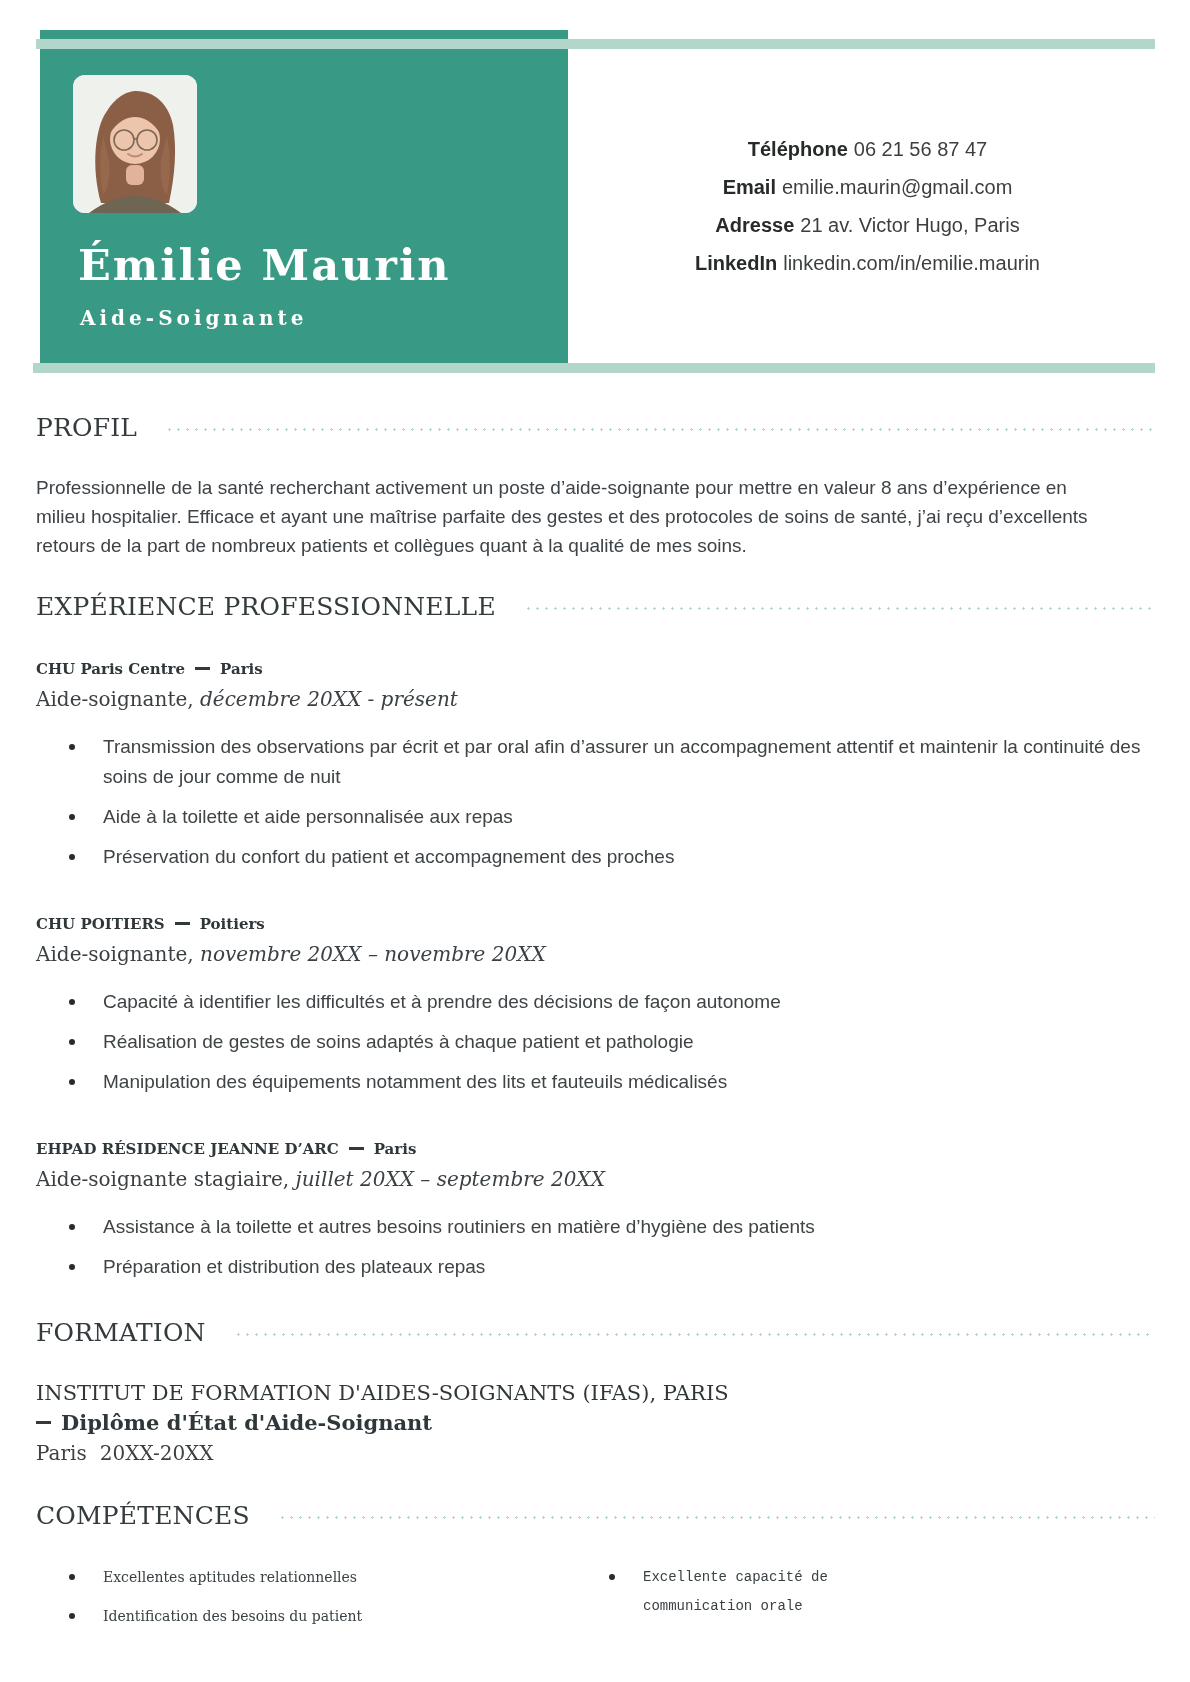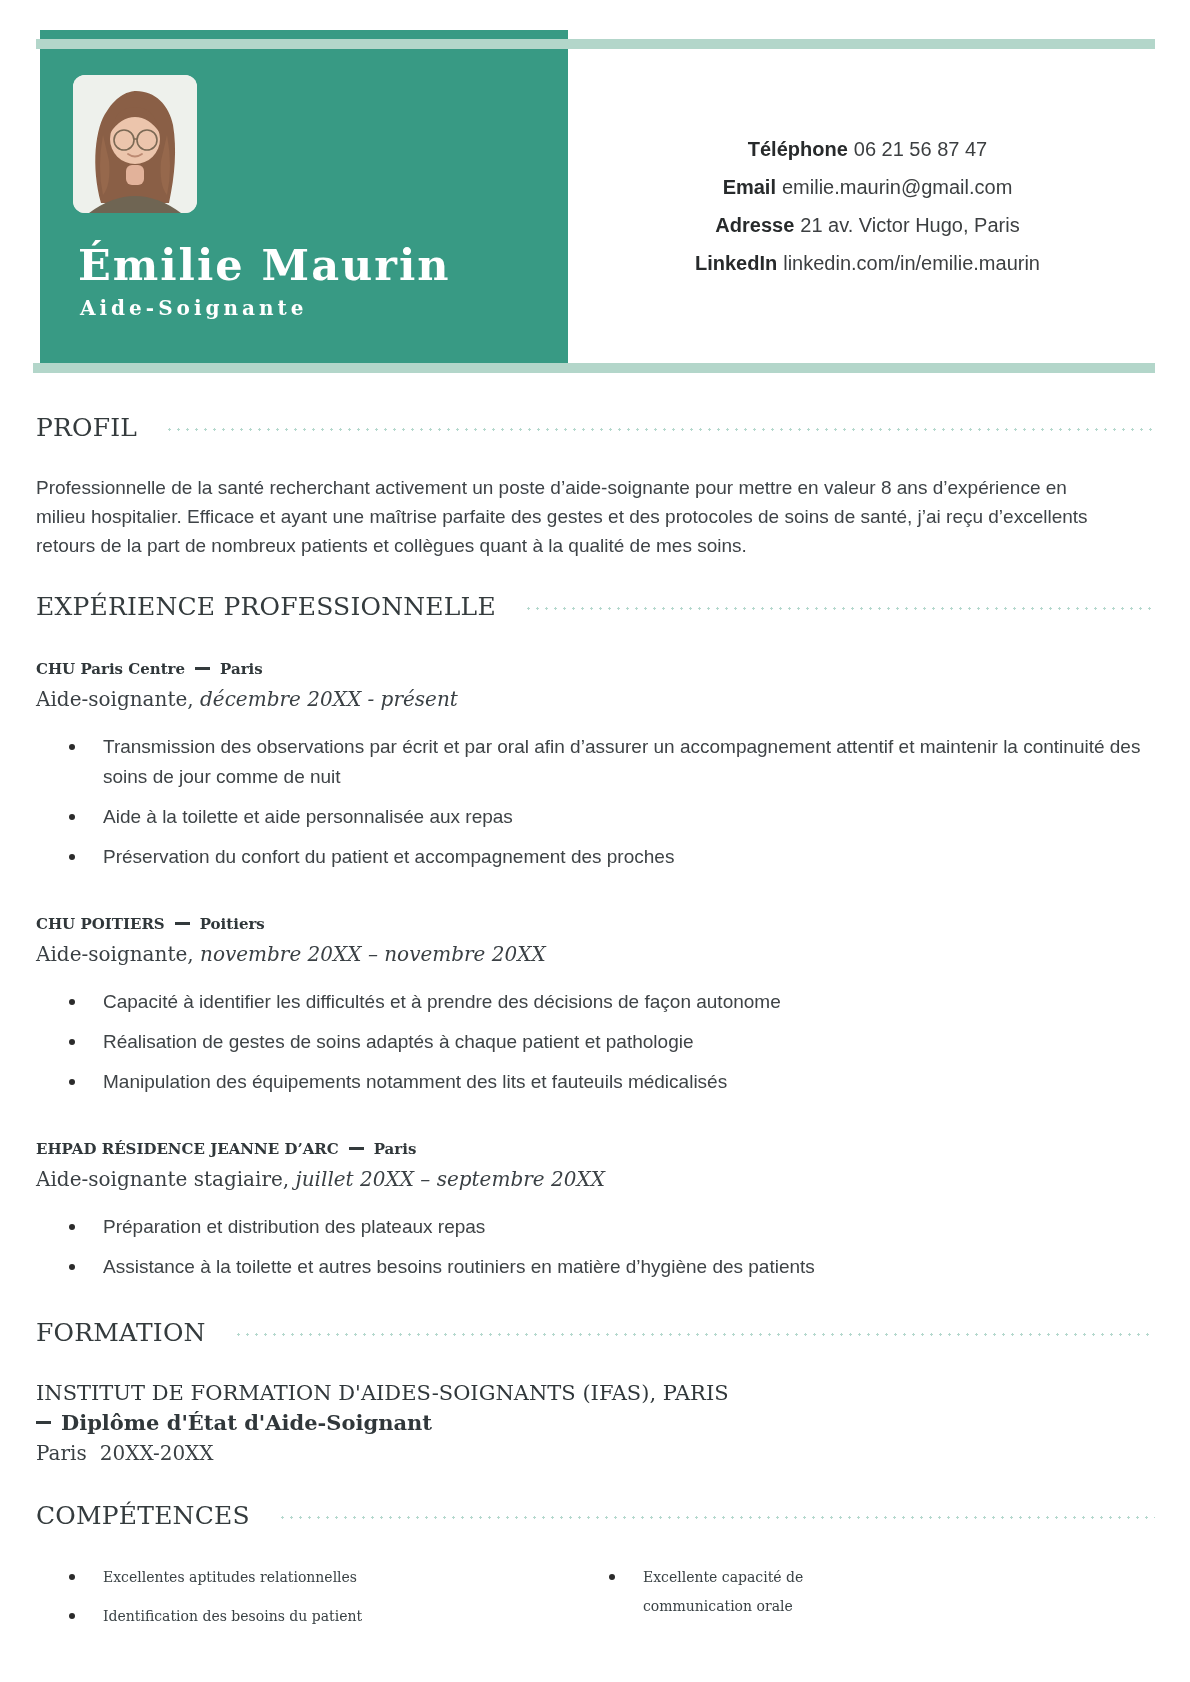--- a/index.html
+++ b/index.html
@@ -16,21 +16,21 @@
   .teal-block { position:absolute; left:40px; top:30px; width:528px; height:333px; background:#389a84; }
   .strip-top    { position:absolute; left:36px; top:39px;  width:1119px; height:10px; background:#b3d6ca; }
   .strip-bottom { position:absolute; left:33px; top:363px; width:1122px; height:10px; background:#b3d6ca; }
 
   .photo { position:absolute; left:73px; top:75px; width:124px; height:138px;
            border-radius:12px; overflow:hidden; background:#eef1ec; }
 
   .name { position:absolute; left:78px; top:240px; width:470px;
           font-family:"DejaVu Serif", serif; font-weight:700; font-size:43px; line-height:50px;
           color:#ffffff; letter-spacing:2px; }
-  .subtitle { position:absolute; left:80px; top:296px;
+  .subtitle { position:absolute; left:80px; top:306px;
           font-family:"DejaVu Serif", serif; font-weight:700; font-size:20px;
           color:#ffffff; letter-spacing:4px; }
 
   .contact { position:absolute; right:150px; top:130px; text-align:center;
              font-size:20px; line-height:38px; color:#3c3f41;margin-left:12px; }
   .contact .label { font-weight:700; color:#272a2b; margin-right:6px; }
 
   
   .content { position:absolute; left:36px; top:373px; right:35px; }
 
@@ -77,21 +77,21 @@
   .edu-meta .edu-dates { margin-left:13px; }
 
   .comp-cols { display:flex; margin-top:33px; }
   .comp-col-left { width:572px; flex:none; }
   .comp-col-right { flex:1; }
   ul.comp { list-style:none; margin:0; padding:0;
       font-family:"DejaVu Serif", serif; font-size:14px; color:#394144; }
   ul.comp li { position:relative; padding-left:67px; line-height:29px; margin-bottom:10px; }
   ul.comp li::before { content:""; position:absolute; left:33px; top:11px;
       width:6px; height:6px; border-radius:50%; background:#2b2b2b; }
-  .comp-col-right ul.comp li { padding-left:35px; max-width:295px; }
+  .comp-col-right ul.comp li { padding-left:35px; max-width:295px;font-family:Liberation Mono, monospace; }
   .comp-col-right ul.comp li::before { left:1px; }
 </style>
 </head>
 <body>
 
 <div class="page">
 
   <div class="teal-block"></div>
   <div class="strip-top"></div>
   <div class="strip-bottom"></div>
@@ -176,22 +176,22 @@
 
     <div class="job">
       <div class="job-title">
         <span>EHPAD RÉSIDENCE JEANNE D’ARC</span><span class="dash"></span><span>Paris</span>
       </div>
       <div class="job-role">
         <span>Aide-soignante stagiaire,</span>
         <span class="dates">juillet 20XX – septembre 20XX</span>
       </div>
       <ul class="bullets">
+        <li>Assistance à la toilette et autres besoins routiniers en matière d’hygiène des patients</li>
         <li>Préparation et distribution des plateaux repas</li>
-        <li>Assistance à la toilette et autres besoins routiniers en matière d’hygiène des patients</li>
       </ul>
     </div>
 
     <div class="sec-head m-formation">
       <h2>FORMATION</h2>
       <div class="dots"></div>
     </div>
     <div class="edu">
       <div class="edu-school">INSTITUT DE FORMATION D'AIDES-SOIGNANTS (IFAS), PARIS</div>
       <div class="edu-degree">

